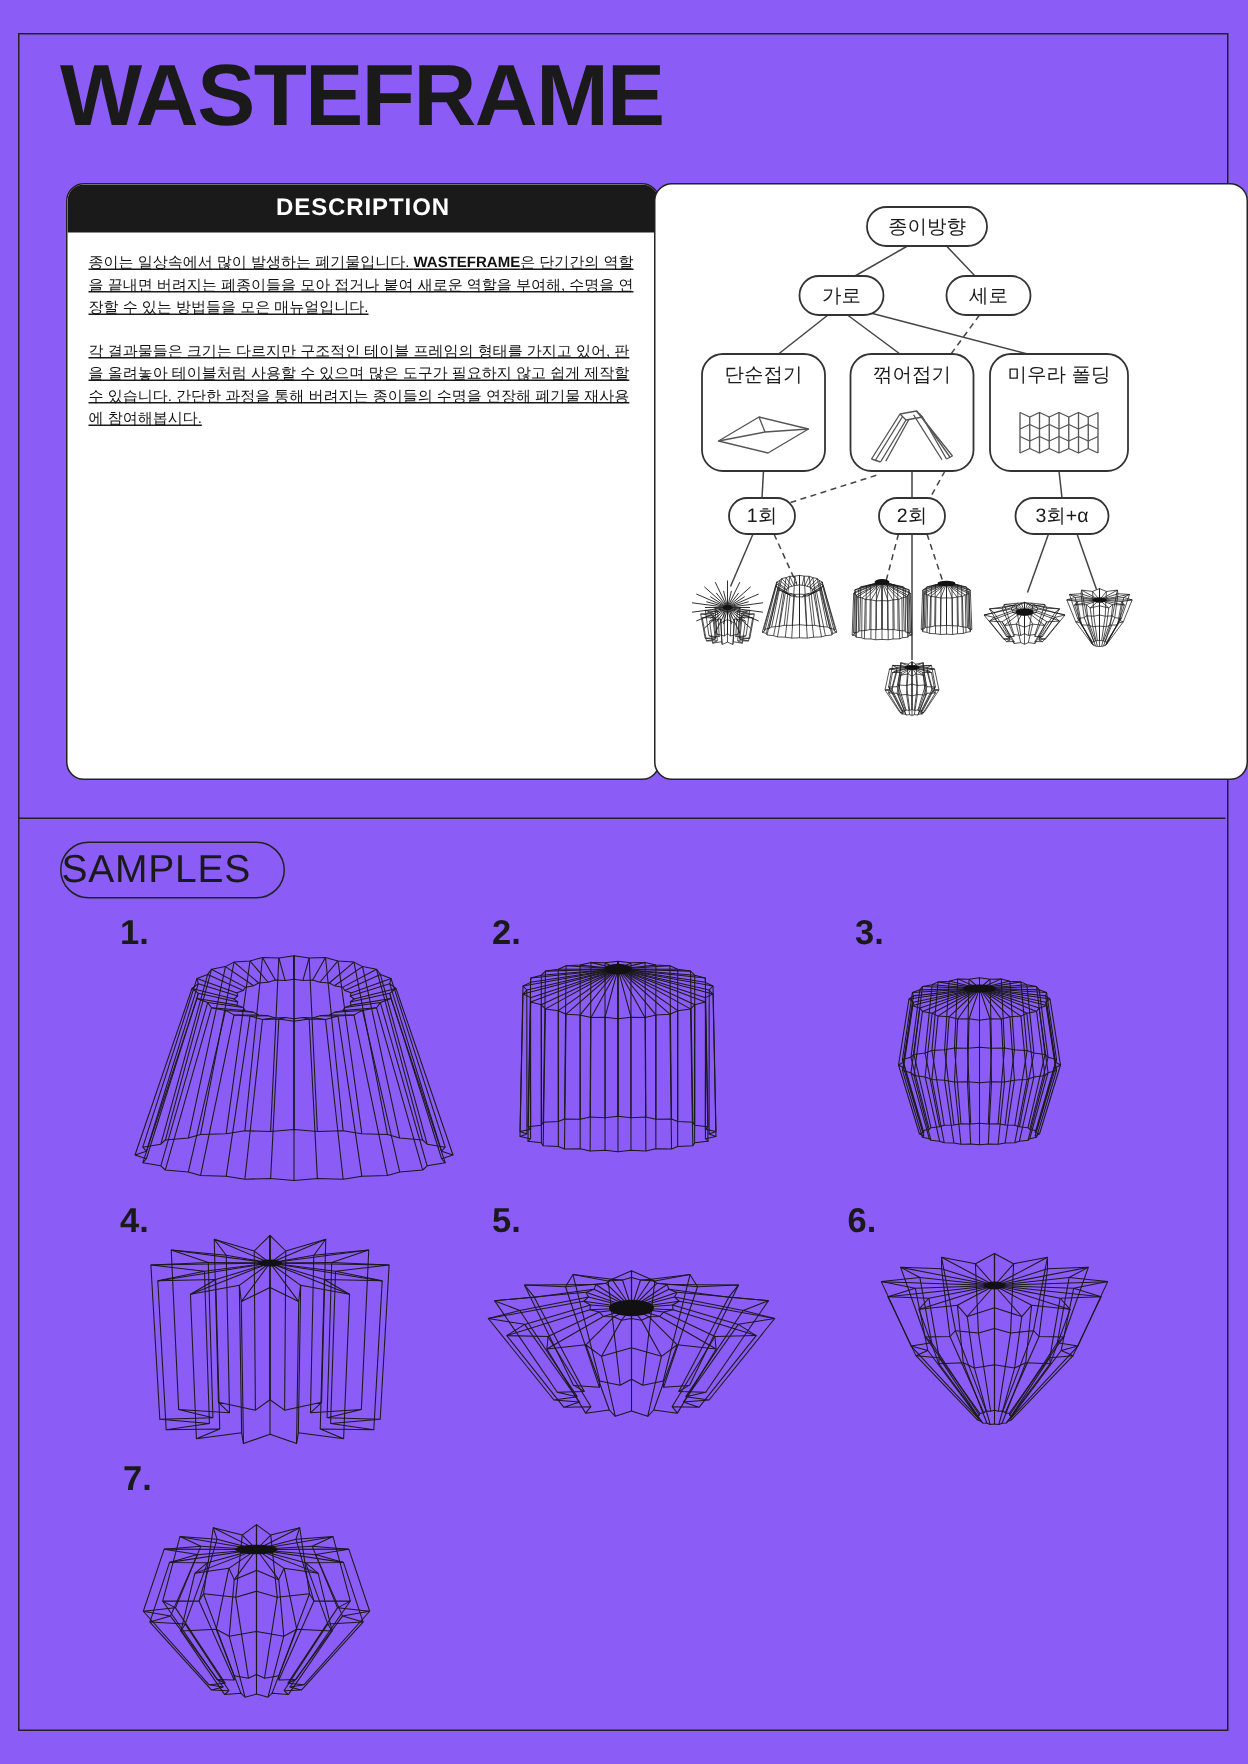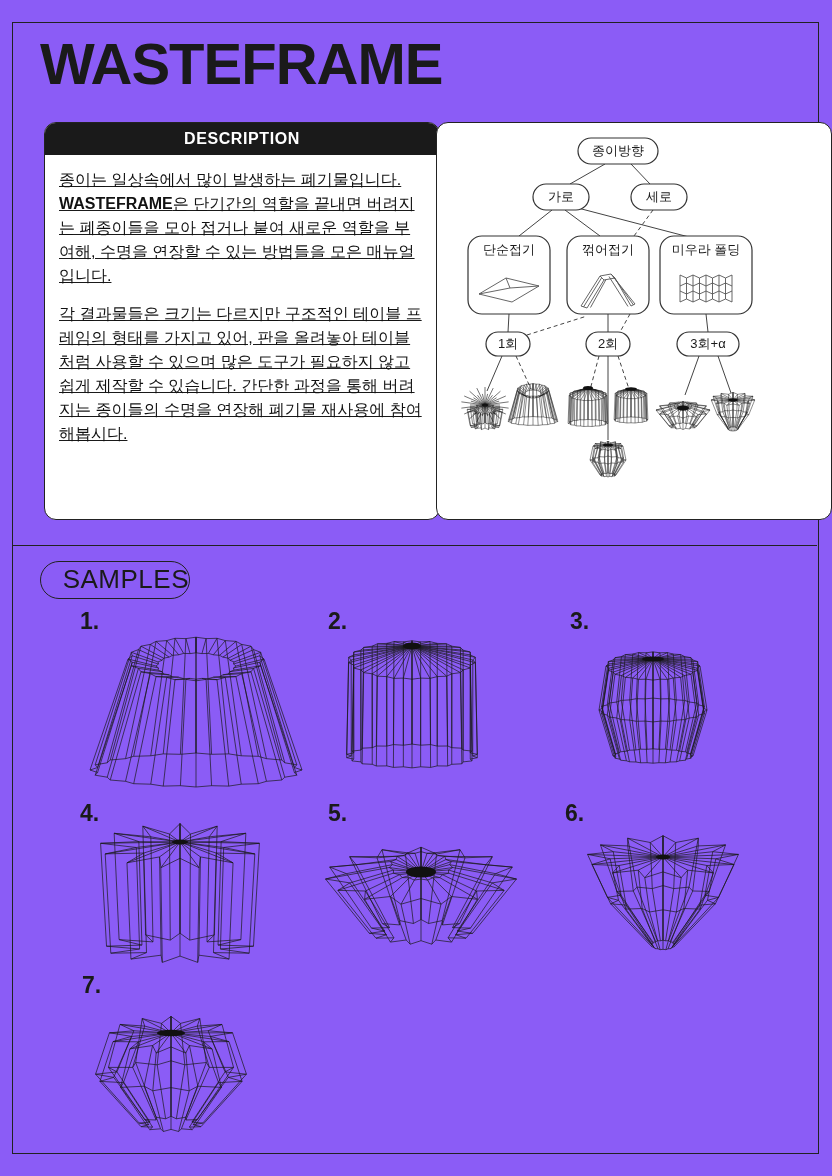--- a/index.html
+++ b/index.html
@@ -8,26 +8,26 @@
   .frame{position:absolute;left:12px;top:22px;width:805px;height:1130px;
          border:1.6px solid #222;pointer-events:none;}
   .title{position:absolute;left:40px;top:30px;margin:0;font-size:58px;font-weight:700;
          letter-spacing:-1px;color:#1a1a1a;}
   .panel{position:absolute;width:396px;height:398px;box-sizing:border-box;
          border:1.6px solid #222;border-radius:12px;background:#fff;overflow:hidden;text-decoration:underline;}
   .panel.desc{left:44px;top:122px;}
   .panel.comb{left:436px;top:122px;}
   .panel-header{height:32px;line-height:32px;background:#1a1a1a;color:#fff;text-align:center;
                 font-weight:700;font-size:16px;letter-spacing:.6px;}
-  .panel-body{padding:13px 14px 0 14px;font-size:16px;line-height:1.5;color:#111;}
+  .panel-body{padding:13px 14px 0 14px;font-size:10px;line-height:1.5;color:#111;}
   .panel-body p{margin:0 0 14px 0;}
   .comb-body{padding:0;position:relative;height:366px;}
   .divider{position:absolute;left:12px;top:545px;width:805px;height:0;border-top:1.6px solid #222;}
   .samples-pill{position:absolute;left:40px;top:561px;width:150px;height:38px;box-sizing:border-box;
-                border:1.6px solid #222;border-radius:21px;text-align:right;line-height:35px;
+                border:1.6px solid #222;border-radius:21px;text-align:left;line-height:35px;
                 font-size:26px;font-weight:500;letter-spacing:.5px;}
   .sample-num{position:absolute;font-size:23px;font-weight:700;}
   .lamp{position:absolute;}
   svg text{font-family:"Liberation Sans","DejaVu Sans",sans-serif;fill:#1a1a1a;}
   svg .nlbl{font-size:13px;}
   svg .node{fill:#fff;stroke:#333;stroke-width:1.2;}
   svg .ln{stroke:#444;stroke-width:1;fill:none;}
   svg .lnd{stroke:#444;stroke-width:1;fill:none;stroke-dasharray:4 3;}
   svg .ic{fill:none;stroke:#555;stroke-width:0.9;stroke-linejoin:round;}
 </style>

